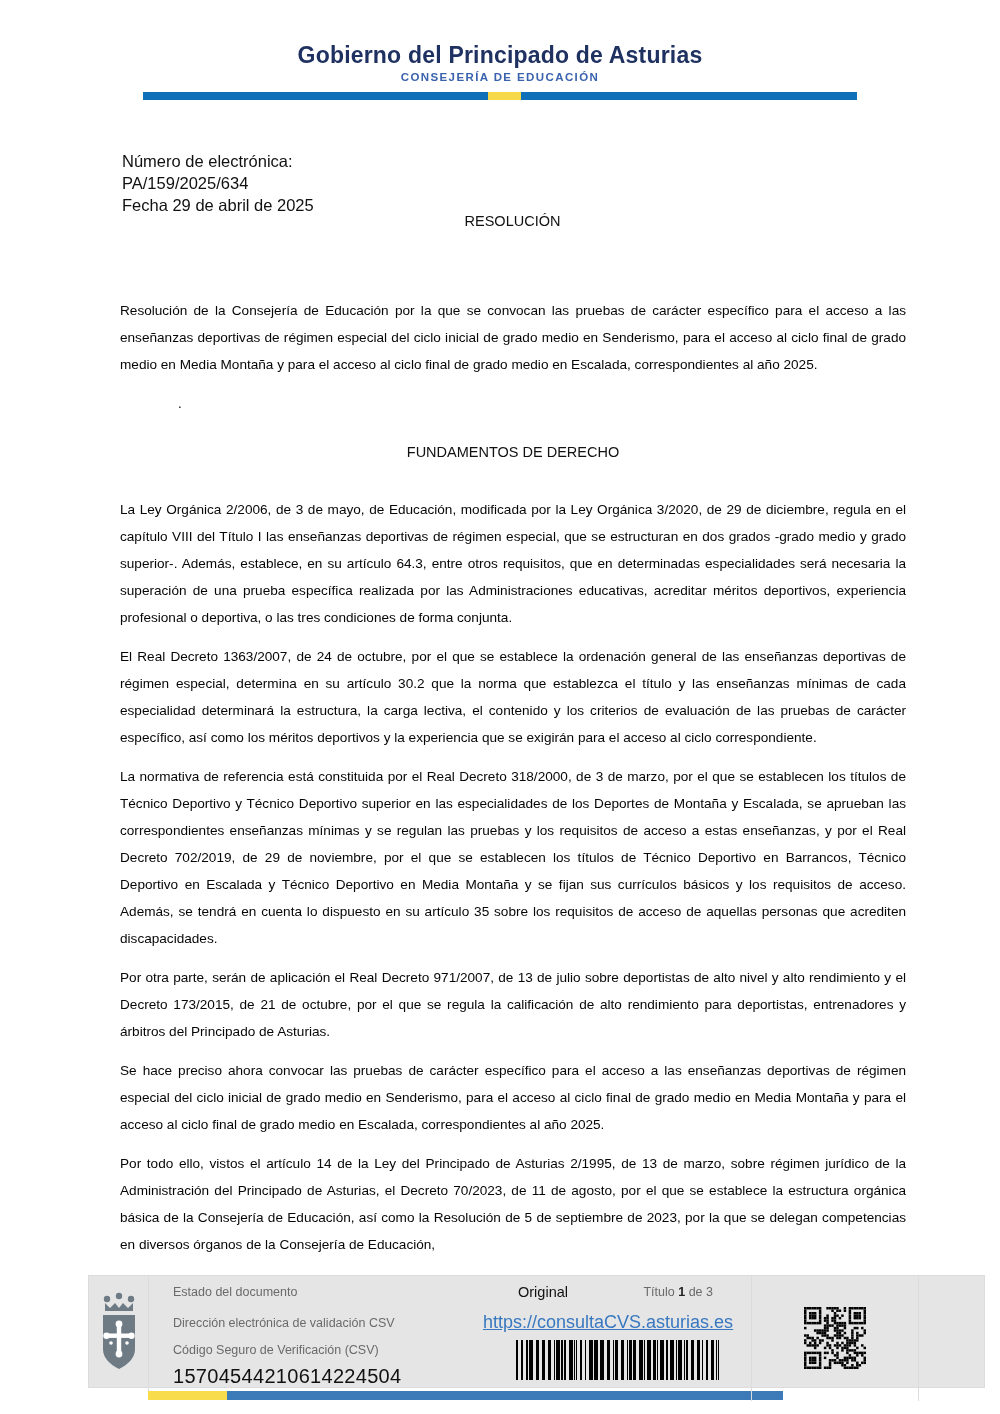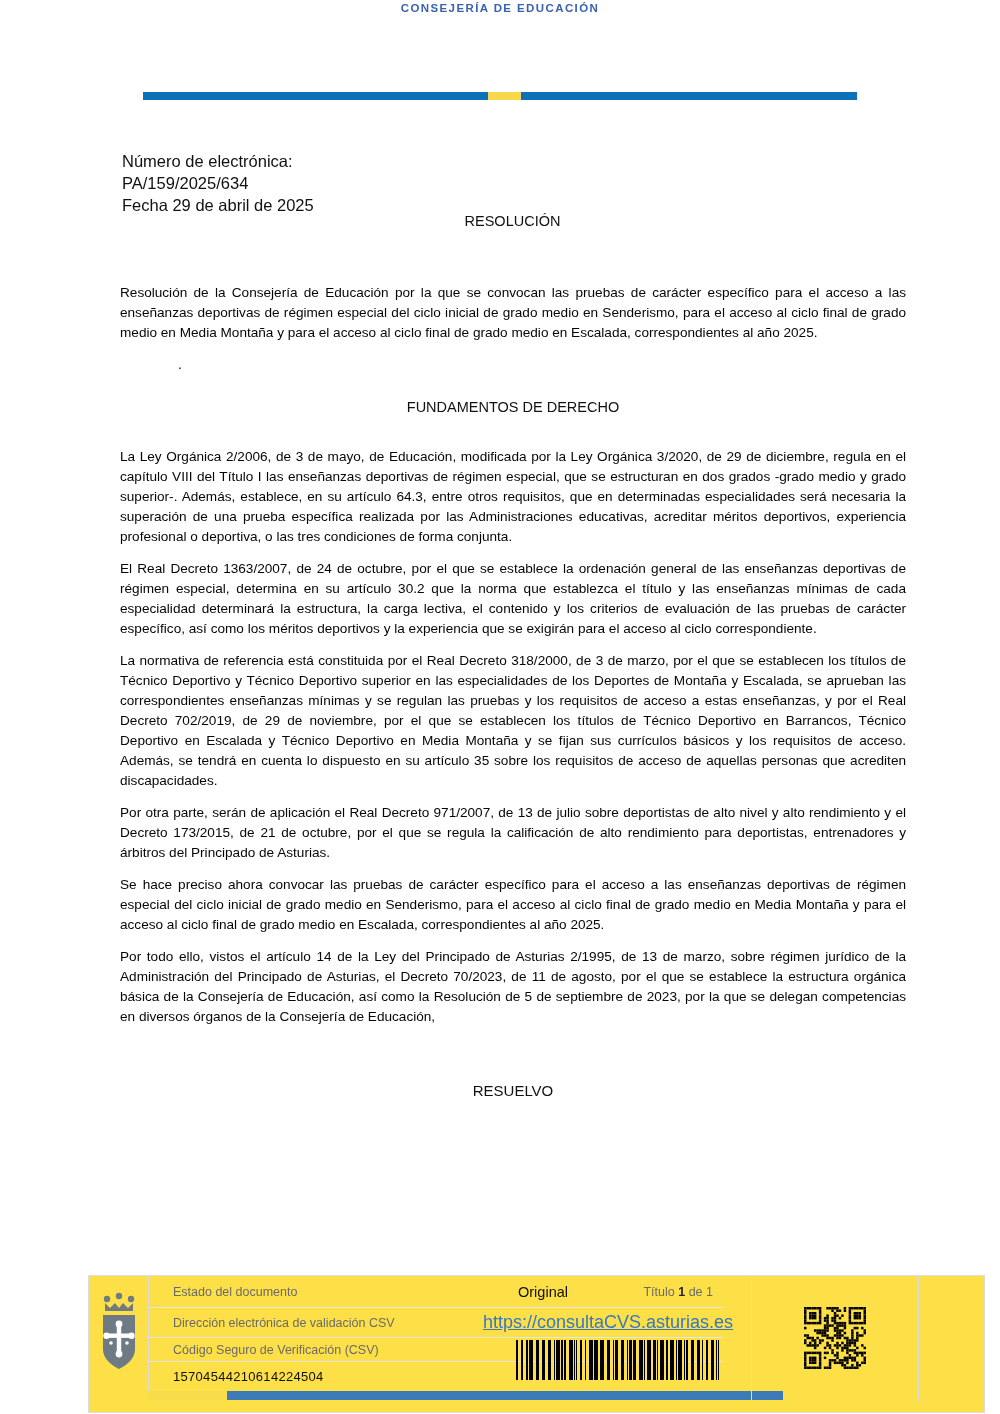--- a/index.html
+++ b/index.html
@@ -13,52 +13,53 @@
   .header-bar { position: absolute; top: 92px; left: 143px; width: 714px; height: 8px; background: #0d70b8; }
   .header-bar-yellow { position: absolute; left: 345px; top: 0; width: 33px; height: 8px; background: #f7d84b; }
 
   
   .meta-block { position: absolute; top: 150px; left: 122px; font-size: 16.5px; line-height: 22px; color: #111; }
 
   .h-center { text-align: center; font-weight: normal; font-size: 14.5px; color: #111; }
   .heading-resolucion { position: absolute; top: 213px; left: 120px; width: 785px; }
 
   
-  .body-col { position: absolute; top: 283px; left: 120px; width: 786px; font-size: 13.6px; line-height: 20px; text-align: justify; color: #060606; }
+  .body-col { position: absolute; top: 297px; left: 120px; width: 786px; font-size: 13.6px; line-height: 27px; text-align: justify; color: #060606; }
   .body-col p { margin-bottom: 12px; }
   .dot-line { text-align: left; text-indent: 58px; margin-bottom: 10px; }
   .heading-fundamentos { margin: 22px 0 30px 0; font-size: 14.5px; }
   .heading-resuelvo { margin-top: 54px; font-size: 15px; }
 
   
-  .footer { position: absolute; left: 88px; top: 1275px; width: 897px; height: 138px; border: 1px solid #dcdcdc; background: #fde047; }
+  .footer { position: absolute; left: 88px; top: 1275px; width: 897px; height: 113px; border: 1px solid #dcdcdc; background: #e5e5e5; }
   .crest-cell { position: absolute; left: 0; top: 0; width: 60px; height: 115px; border-right: 1px solid #dcdcdc; display: flex; align-items: center; justify-content: center; }
   .ftable { position: absolute; left: 60px; top: 0; width: 574px; height: 115px; font-size: 12.5px; color: #6a6a6a; }
   .frow { display: flex; align-items: center; padding: 0 10px 0 24px; border-bottom: 1px solid #e4e4e4; position: relative; }
   .frow:last-child { border-bottom: none; }
   .frow1 { height: 32px; }
   .frow2 { height: 30px; }
   .frow3 { height: 24px; }
   .frow4 { height: 29px; border-bottom: none; }
   .flabel { flex: 0 0 310px; }
   .fvalue-center { flex: 1; text-align: center; color: #111; font-size: 14.5px; }
   .fpage { flex: 0 0 110px; text-align: right; white-space: nowrap; }
   .fpage b { color: #222; }
   .flink { flex: 1; text-align: center; }
   .flink a { color: #3878c0; text-decoration: underline; font-size: 18px; }
-  .fcsv { color: #111; font-size: 13px; letter-spacing: 0.3px; flex: 0 0 300px; }
+  .fcsv { color: #111; font-size: 20px; letter-spacing: 0.3px; flex: 0 0 300px; }
   .barcode-wrap { position: absolute; left: 367px; top: -22px; width: 205px; height: 40px; }
   .footer-strip { position: absolute; left: -1px; top: 115px; width: 635px; height: 9px; background: #3d7ab8; }
   .footer-strip-yellow { position: absolute; left: 0; top: 0; width: 79px; height: 9px; background: #f8dc4b; }
   .qr-cell { position: absolute; left: 662px; top: -1px; width: 168px; height: 126px; border-left: 1px solid #dcdcdc; border-right: 1px solid #dcdcdc; display: flex; align-items: center; justify-content: center; }
 </style>
 </head>
 <body>
 
 <div class="header">
+  <div class="header-title">Gobierno del Principado de Asturias</div>
   <div class="header-subtitle">CONSEJERÍA DE EDUCACIÓN</div>
   <div class="header-bar">
     <div class="header-bar-yellow"></div>
   </div>
 </div>
 
 <div class="meta-block">
   <div>Número de electrónica:</div>
   <div>PA/159/2025/634</div>
   <div>Fecha 29 de abril de 2025</div>
@@ -106,21 +107,21 @@
     </svg>
   </div>
 
   <div class="ftable">
     <div class="frow frow1">
       <span class="flabel">Estado del documento</span>
       <span class="fvalue-center">Original</span>
       <span class="fpage">
         <span>Título</span>
         <b>1</b>
-        <span>de 1</span>
+        <span>de 3</span>
       </span>
     </div>
     <div class="frow frow2">
       <span class="flabel">Dirección electrónica de validación CSV</span>
       <span class="flink"><a href="#">https://consultaCVS.asturias.es</a></span>
     </div>
     <div class="frow frow3">
       <span class="flabel">Código Seguro de Verificación (CSV)</span>
     </div>
     <div class="frow frow4">

